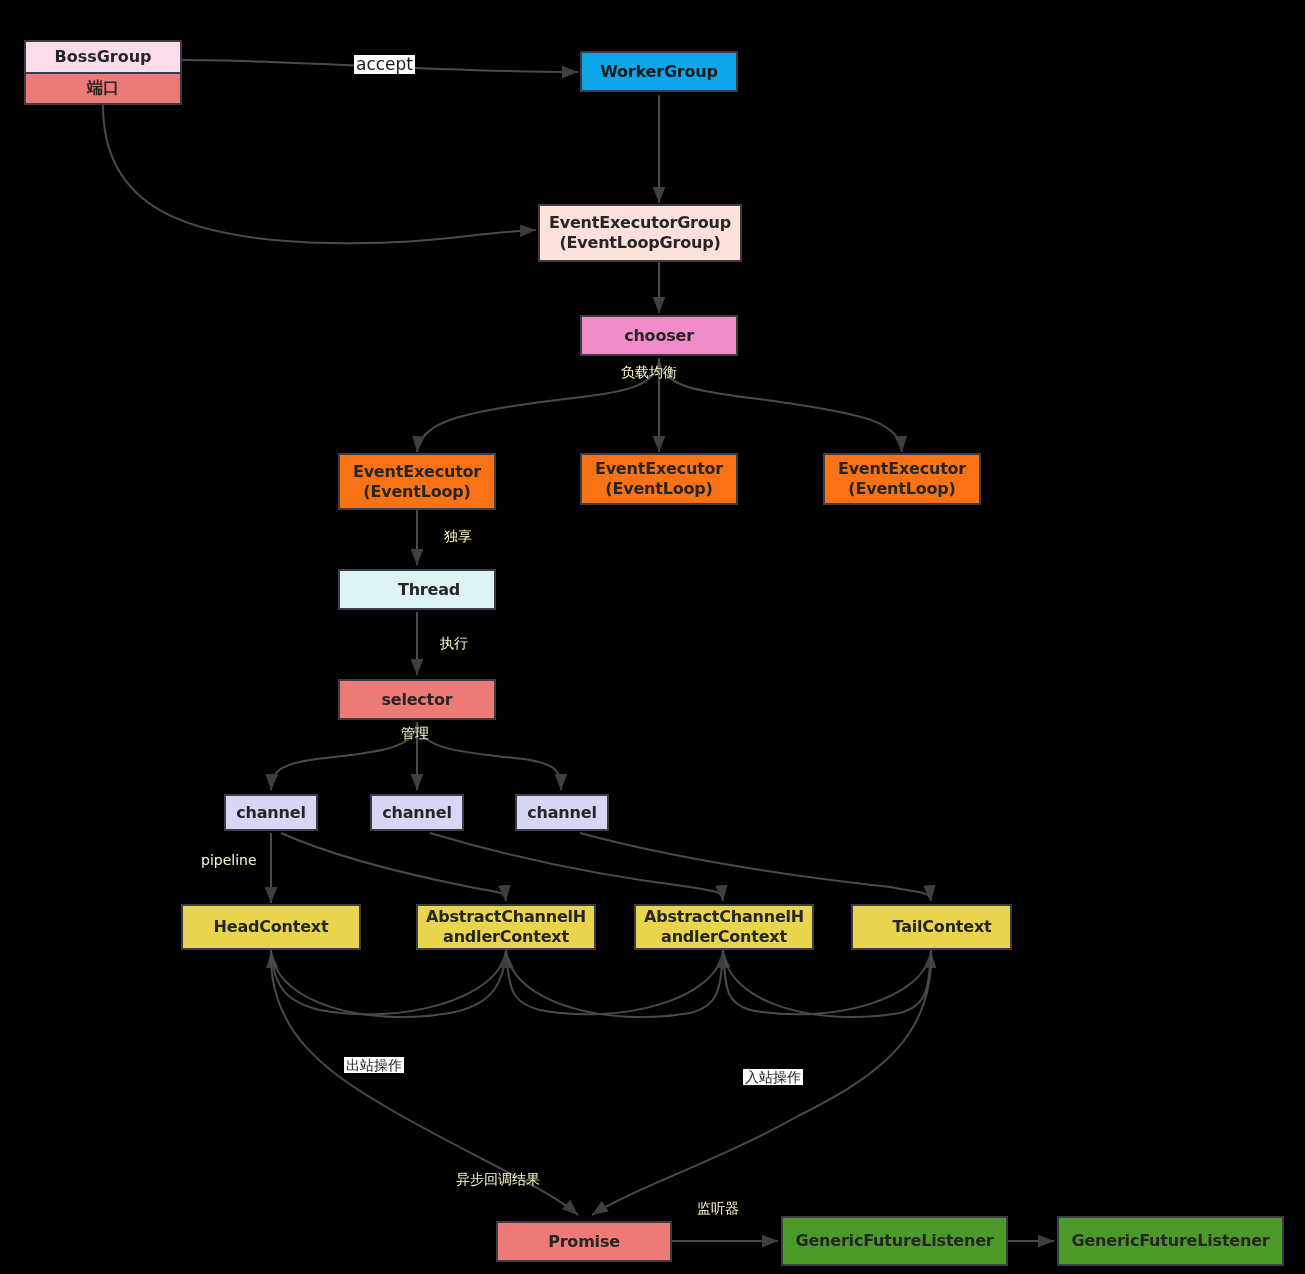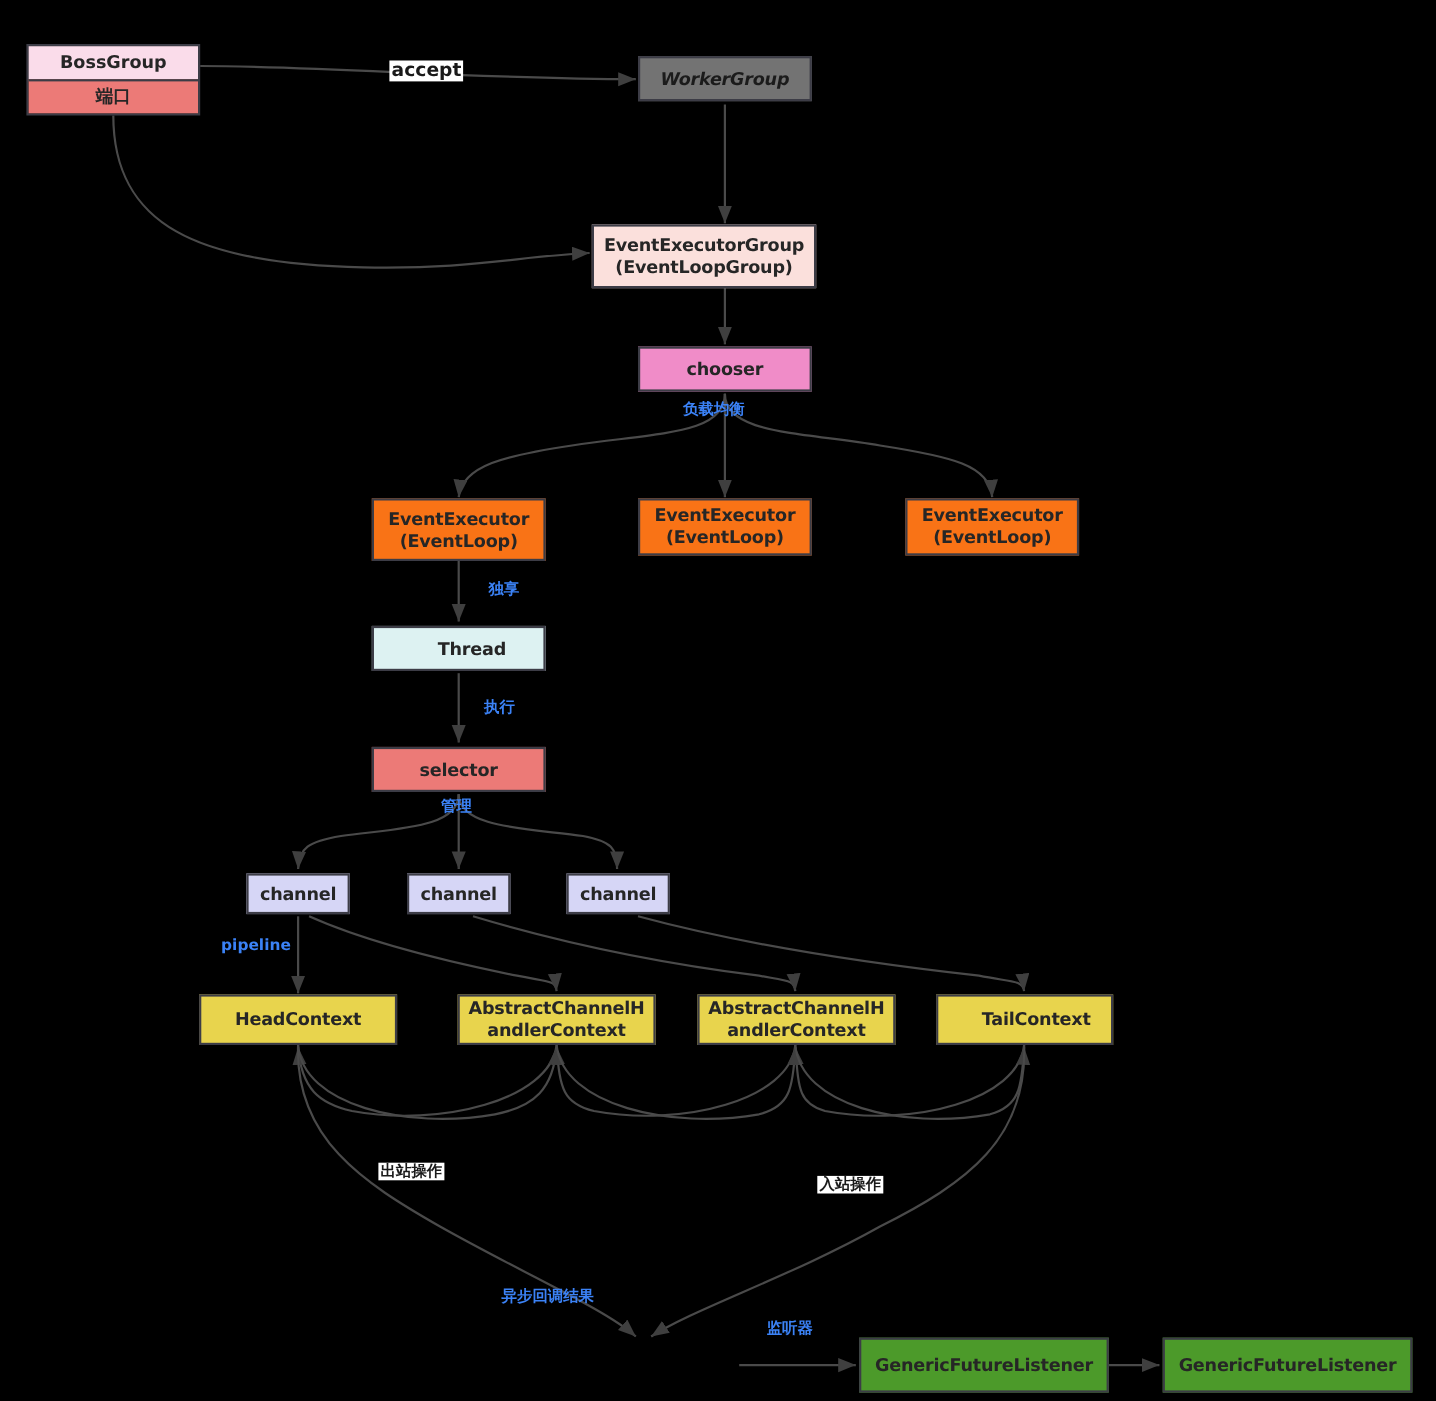--- a/index.html
+++ b/index.html
@@ -52,43 +52,43 @@
     align-items: center;
     justify-content: center;
     font-weight: bold;
     font-size: 16px;
     color: #262626;
   }
   .stack > div + div { border-top: 2px solid #3c3c46; }
 
   .c-pink-l   { background: #fadcea; }
   .c-red      { background: #ec7a77; }
-  .c-blue     { background: #737373; font-style: italic; }
+  .c-blue     { background: #0ea5e9; }
   .c-peach    { background: #fbe0dc; }
   .c-pink     { background: #f08cc8; }
   .c-green-l  { background: #f97316; }
   .c-cyan-l   { background: #ddf2f2; padding-left: 24px; }
   .c-lav      { background: #d6d6f6; }
   .c-yellow   { background: #e8d44d; }
   .c-green-d  { background: #4c9a2a; }
 
   .edge-label {
     position: absolute;
     font-size: 14px;
-    font-weight: bold;
+    font-weight: normal;
     color: #3a3a3a;
     white-space: nowrap;
     line-height: 1;
   }
   .edge-label.boxed {
     background: #ffffff;
     color: #1a1a1a;
     padding: 1px 2px;
   }
-  .edge-label.plain { color: #3b82f6; }
+  .edge-label.plain { color: #fef9c3; }
   .edge-label.big { font-size: 17px; }
 </style>
 </head>
 <body>
 
 <div id="canvas">
 
   <svg class="edges" viewBox="0 0 1305 1274">
     <defs>
       <marker id="ah" markerWidth="9" markerHeight="9" refX="8" refY="3.2" orient="auto" markerUnits="strokeWidth">
@@ -210,20 +210,23 @@
 
   <div class="node c-yellow two-line" style="left:634px; top:889px; width:180px; height:46px; flex-direction:column;">
     <span>AbstractChannelH</span>
     <span>andlerContext</span>
   </div>
 
   <div class="node c-yellow" style="left:851px; top:889px; width:161px; height:46px;padding-left:21px;">
     <span>TailContext</span>
   </div>
 
+  <div class="node c-red" style="left:496px; top:1206px; width:176px; height:41px;">
+    <span>Promise</span>
+  </div>
 
   <div class="node c-green-d" style="left:781px; top:1201px; width:227px; height:50px;">
     <span>GenericFutureListener</span>
   </div>
 
   <div class="node c-green-d" style="left:1057px; top:1201px; width:227px; height:50px;">
     <span>GenericFutureListener</span>
   </div>
 
   <div class="edge-label boxed big" style="left:354px; top:40px;">accept</div>

